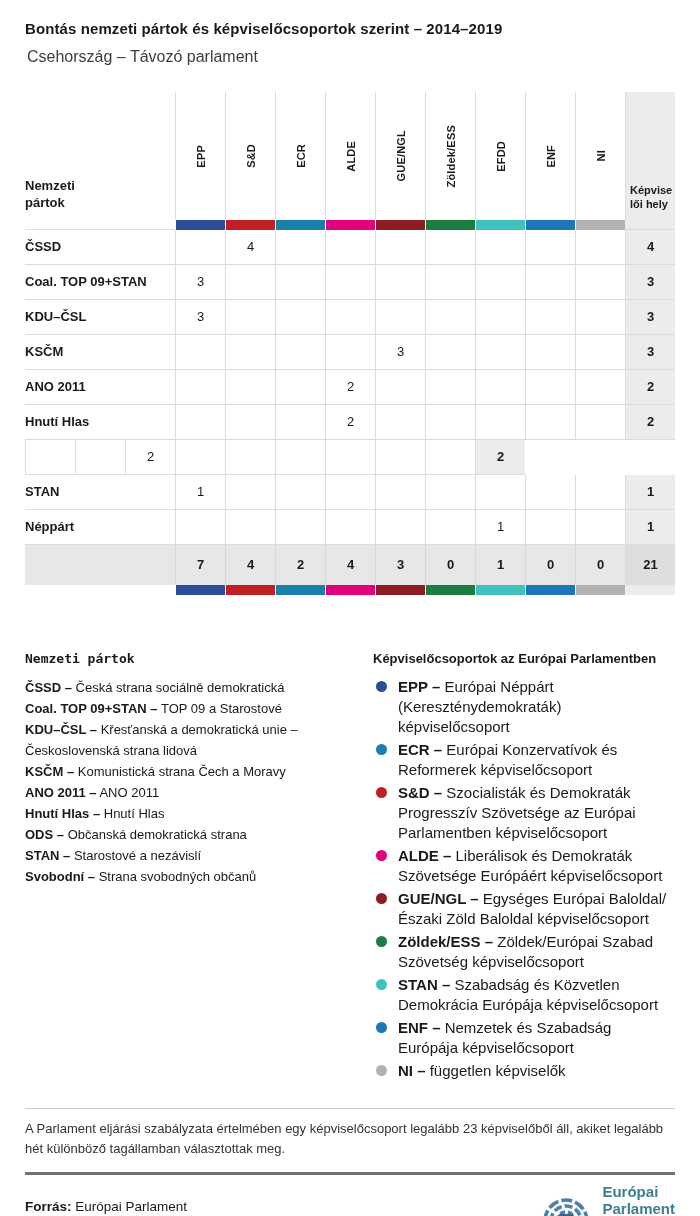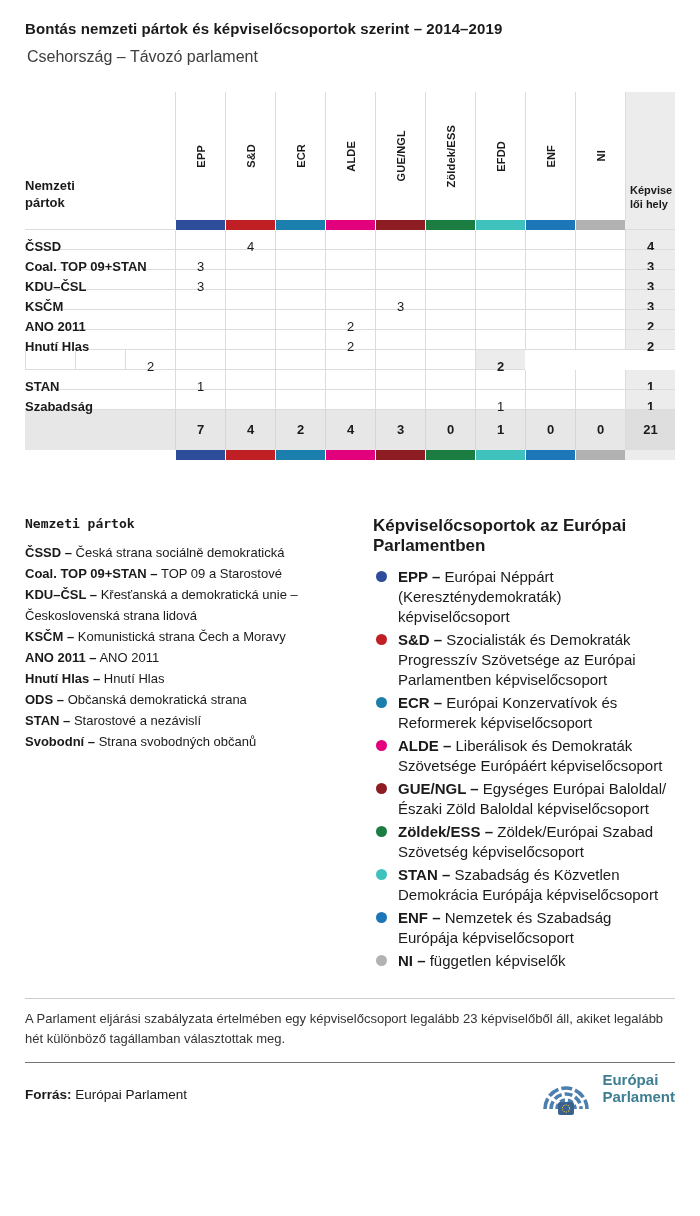--- a/index.html
+++ b/index.html
@@ -22,45 +22,45 @@
   .corner-text { font-weight:700; width:74px; line-height:17px; font-size:13px; }
   .head-group { display:flex; align-items:center; justify-content:center; border-left:1px solid #dcdcdc; }
   .vlabel { writing-mode:vertical-rl; transform:rotate(180deg); font-weight:700; font-size:11px; letter-spacing:.2px; white-space:nowrap; }
   .head-seats { border-left:1px solid #dcdcdc; display:flex; align-items:flex-end; text-align:left; }
   .seats-label { font-weight:700; font-size:11px; line-height:14px; padding:0 2px 9px 4px; overflow-wrap:anywhere; }
 
   .bars { height:10px; }
   .bar-cell { height:10px; border-left:1px solid #fff; }
   .bars.top .party-cell, .bars.top .seats-cell { border-bottom:1px solid #dcdcdc; }
 
-  .data-row { height:20px; }
+  .data-row { height:35px; }
   .data-row .cell { border-bottom:1px solid #dcdcdc; }
   .party-name { font-weight:700; line-height:34px; white-space:nowrap; }
   .data-row .val-cell, .data-row .seats-cell,
   .totals .val-cell, .totals .seats-cell { border-left:1px solid #dcdcdc; }
   .num { line-height:34px; }
   .seats-num { font-weight:700; line-height:34px; }
 
   .totals { height:40px; background:#e7e7e7; }
   .totals .num, .totals .seats-num { line-height:40px; font-weight:700; }
   .totals .seats-cell { background:#dedede; }
   .totals .val-cell { border-left:1px solid #d6d6d6; }
 
   .legend { display:flex; justify-content:space-between; margin:56px 25px 0; }
   .legend-left { width:338px; }
   .legend-right { width:302px; }
-  .legend-title { font-weight:700; font-size:17px; margin-bottom:11px; }
+  .legend-title { font-weight:700; font-size:13px; margin-bottom:11px; }
   .legend-title.mono { font-family:"DejaVu Sans Mono",monospace; font-size:13px; letter-spacing:0; }
   .lg-item { font-size:13px; line-height:21px; }
   .lg-abbr { font-weight:700; }
   .gg-item { display:flex; font-size:15px; line-height:20px; margin-bottom:3px; }
   .gg-dot { flex:none; width:11px; height:11px; border-radius:50%; margin:4px 11px 0 3px; }
   .gg-text { flex:1; }
 
-  .note { margin:24px 25px 0; border-top:1px solid #cccccc; border-bottom:1px solid #737373; padding:10px 2px 13px 0; font-size:13px; line-height:20px; color:#333; }
+  .note { margin:24px 25px 0; border-top:1px solid #cccccc; border-bottom:3px solid #737373; padding:10px 2px 13px 0; font-size:13px; line-height:20px; color:#333; }
   .footer { margin:8px 25px 0; display:flex; justify-content:space-between; align-items:center; }
   .source { font-size:13.5px; }
   .source .bold { font-weight:700; }
   .logo { display:flex; align-items:flex-start; }
   .logo-text { margin-left:7px; color:#3e7d92; font-weight:700; font-size:15px; line-height:17px; }
 </style>
 </head>
 <body>
 
 <div class="page">
@@ -215,21 +215,21 @@
           <div class="cell val-cell num"></div>
           <div class="cell val-cell num"></div>
           <div class="cell val-cell num"></div>
           <div class="cell val-cell num"></div>
           <div class="cell val-cell num"></div>
           <div class="cell val-cell num"></div>
           <div class="cell val-cell num"></div>
           <div class="cell seats-cell seats-num">1</div>
         </div>
         <div class="grid-row data-row">
-          <div class="cell party-cell party-name">Szabadság</div>
+          <div class="cell party-cell party-name">Néppárt</div>
           <div class="cell val-cell num"></div>
           <div class="cell val-cell num"></div>
           <div class="cell val-cell num"></div>
           <div class="cell val-cell num"></div>
           <div class="cell val-cell num"></div>
           <div class="cell val-cell num"></div>
           <div class="cell val-cell num">1</div>
           <div class="cell val-cell num"></div>
           <div class="cell val-cell num"></div>
           <div class="cell seats-cell seats-num">1</div>
@@ -279,26 +279,26 @@
         </div>
     </div>
     <div class="legend-right">
       <div class="legend-title">Képviselőcsoportok az Európai Parlamentben</div>
       <div id="legend-groups-list">
           <div class="gg-item">
             <span class="gg-dot" style="background: rgb(45, 77, 155);"></span>
             <span class="gg-text"><span class="lg-abbr">EPP –</span> <span class="lg-desc">Európai Néppárt (Kereszténydemokraták) képviselőcsoport</span></span>
           </div>
           <div class="gg-item">
+            <span class="gg-dot" style="background: rgb(27, 127, 173);"></span>
+            <span class="gg-text"><span class="lg-abbr">ECR –</span> <span class="lg-desc">Európai Konzervatívok és Reformerek képviselőcsoport</span></span>
+          </div>
+          <div class="gg-item">
             <span class="gg-dot" style="background: rgb(192, 31, 36);"></span>
             <span class="gg-text"><span class="lg-abbr">S&amp;D –</span> <span class="lg-desc">Szocialisták és Demokraták Progresszív Szövetsége az Európai Parlamentben képviselőcsoport</span></span>
-          </div>
-          <div class="gg-item">
-            <span class="gg-dot" style="background: rgb(27, 127, 173);"></span>
-            <span class="gg-text"><span class="lg-abbr">ECR –</span> <span class="lg-desc">Európai Konzervatívok és Reformerek képviselőcsoport</span></span>
           </div>
           <div class="gg-item">
             <span class="gg-dot" style="background: rgb(226, 0, 124);"></span>
             <span class="gg-text"><span class="lg-abbr">ALDE –</span> <span class="lg-desc">Liberálisok és Demokraták Szövetsége Európáért képviselőcsoport</span></span>
           </div>
           <div class="gg-item">
             <span class="gg-dot" style="background: rgb(141, 29, 34);"></span>
             <span class="gg-text"><span class="lg-abbr">GUE/NGL –</span> <span class="lg-desc">Egységes Európai Baloldal/Északi Zöld Baloldal képviselőcsoport</span></span>
           </div>
           <div class="gg-item">

